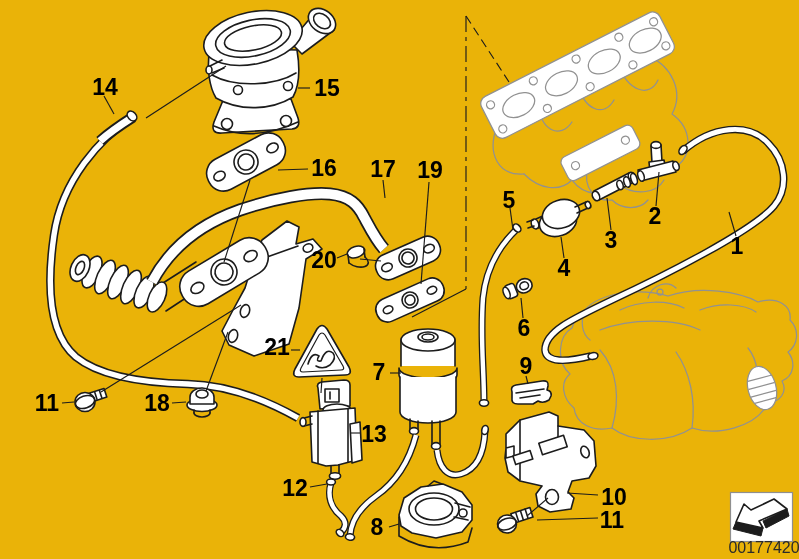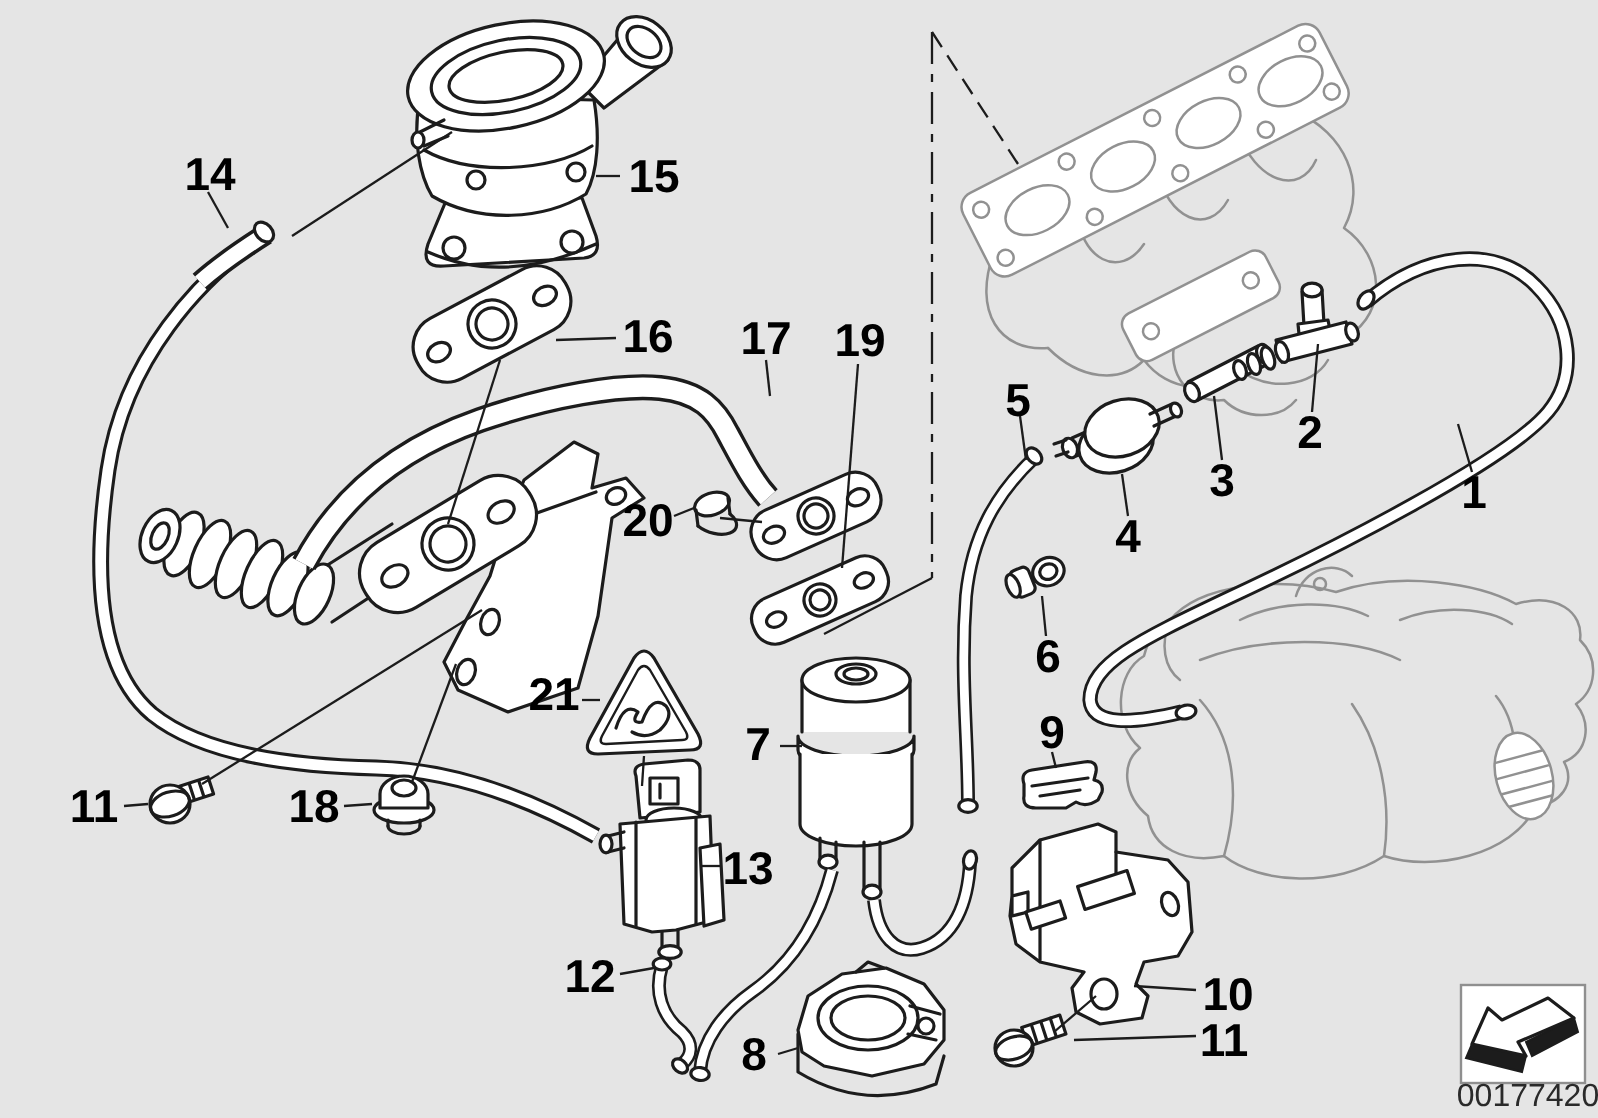--- a/index.html
+++ b/index.html
@@ -1,16 +1,16 @@
 <!DOCTYPE html>
 <html><head>
 <meta charset="utf-8">
 <style>
   html,body{margin:0;padding:0;background:#ffffff;}
-  .stage{position:relative;width:799px;height:559px;background:#e5e5e5;overflow:hidden;
+  .stage{position:relative;width:799px;height:559px;background:#eab308;overflow:hidden;
          font-family:"Liberation Sans",sans-serif;}
   svg{display:block;}
   
   .ref{stroke:#919191;stroke-width:1.25;fill:none;stroke-linecap:round;stroke-linejoin:round;}
   
   .blk{stroke:#1c1c1c;stroke-width:1.6;fill:none;stroke-linecap:round;stroke-linejoin:round;}
   .tube{stroke-linecap:butt;stroke-linejoin:round;}
   .ldr{stroke:#1c1c1c;stroke-width:1.15;fill:none;}
   .lbl{font:700 23px "Liberation Sans",sans-serif;fill:#000000;text-anchor:middle;stroke:none;}
   .idtxt{font:400 16px "Liberation Sans",sans-serif;fill:#2a2a2a;text-anchor:middle;stroke:none;}

